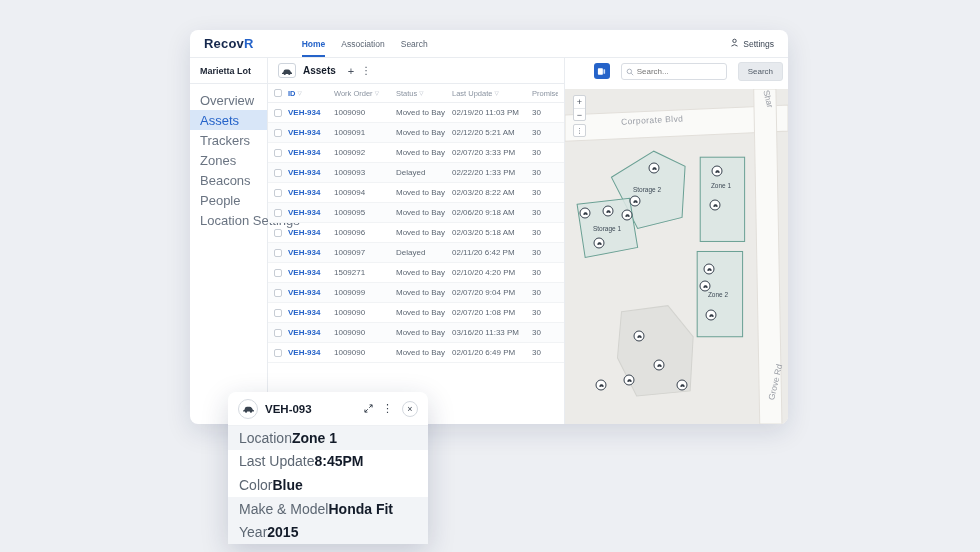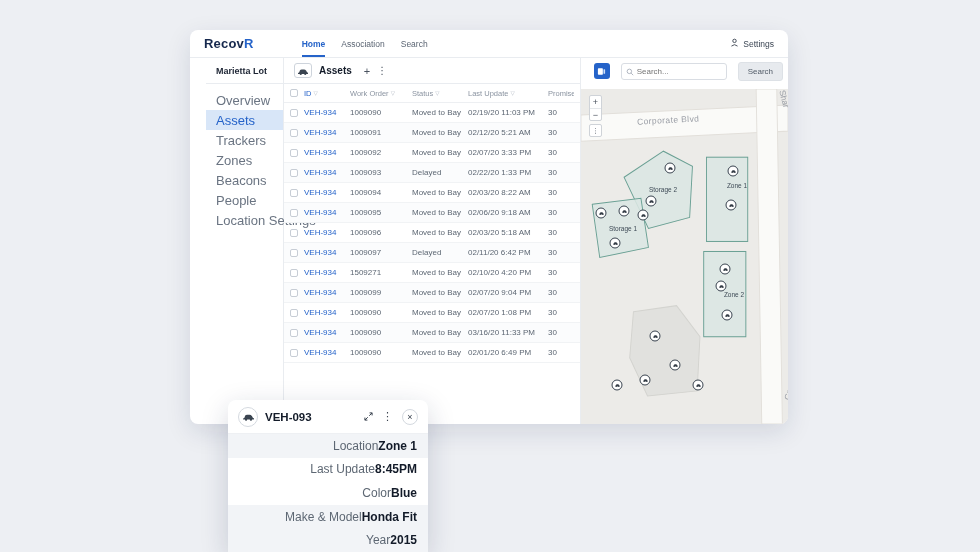--- a/index.html
+++ b/index.html
@@ -25,21 +25,21 @@
   .logo { font-size: 13px; font-weight: bold; color: #16284d; display: flex; align-items: center; letter-spacing: .2px; }
   .logo .accent { color: #2563c9; }
   .topnav { display: flex; margin-left: 28px; gap: 16px; }
   .nav-item { font-size: 8.5px; color: #5b6573; display: flex; align-items: center;
     cursor: pointer; border-bottom: 2px solid transparent; padding-top: 2px; }
   .nav-item.active { color: #2563c9; border-bottom-color: #2563c9; font-weight: bold; }
   .settings { margin-left: auto; display: flex; align-items: center; gap: 4px;
     font-size: 8.5px; color: #3c4654; cursor: pointer; }
 
   
-  .body-row { flex: 1; display: flex; min-height: 0; padding-left: 16px; }
+  .body-row { flex: 1; display: flex; min-height: 0; }
 
   
   .sidebar { width: 78px; min-width: 78px; border-right: 1px solid #e9ecf0; display: flex; flex-direction: column; }
   .side-title { height: 26px; min-height: 26px; display: flex; align-items: center; padding: 0 10px;
     font-size: 9px; font-weight: bold; color: #1c2433; border-bottom: 1px solid #e9ecf0; white-space: nowrap; }
   .side-items { padding-top: 6px; }
   .side-item { height: 20px; display: flex; align-items: center; padding: 0 10px;
     font-size: 13px; color: #6a7482; cursor: pointer; white-space: nowrap; }
   .side-item.active { background: #d8e6f8; color: #2563c9; }
 
@@ -60,21 +60,21 @@
   .thead { height: 19px; min-height: 19px; display: flex; align-items: center; padding: 0 6px;
     border-bottom: 1px solid #edeff2; font-size: 7.5px; color: #8b94a1; }
   .hc { display: flex; align-items: center; gap: 2px; overflow: hidden; white-space: nowrap; }
   .filt { font-size: 5.5px; color: #b8bec8; }
   .tbody { display: flex; flex-direction: column; }
   .trow { height: 20px; min-height: 20px; display: flex; align-items: center; padding: 0 6px;
     border-bottom: 1px solid #f1f3f5; font-size: 8px; color: #5d6773; }
   .trow:nth-child(even) { background: #fbfcfd; }
   .cb { width: 8px; height: 8px; border: 1px solid #c7cdd5; border-radius: 2px; background: #fff;
     margin-right: 6px; flex: none; cursor: pointer; }
-  .c-id { width: 46px; flex: none; color: #2563c9; font-weight: normal; }
+  .c-id { width: 46px; flex: none; color: #2563c9; font-weight: bold; }
   .c-wo { width: 62px; flex: none; }
   .c-st { width: 56px; flex: none; }
   .c-lu { width: 80px; flex: none; }
   .c-pr { flex: 1; overflow: hidden; white-space: nowrap; }
 
   .pagination { flex: 1; display: flex; align-items: center; justify-content: flex-end; gap: 8px;
     padding: 0 10px; font-size: 8px; color: #8b94a1; }
   .pg-arrow { color: #9aa2ad; font-size: 10px; cursor: pointer; }
   .page-box { border: 1px solid #d5dae0; border-radius: 3px; padding: 2px 5px;
     display: flex; gap: 4px; align-items: center; color: #555f6b; cursor: pointer; }
@@ -111,36 +111,36 @@
   .street.shar { left: 206px; top: 0; font-size: 8.5px; transform: rotate(76deg); transform-origin: left top; }
   .street.grove { left: 192px; top: 288px; font-size: 8.5px; transform: rotate(-77deg); transform-origin: center; }
 
   .zone-label { position: absolute; transform: translate(-50%,-50%); font-size: 6.5px;
     color: #3e4a56; z-index: 3; white-space: nowrap; }
   .marker { position: absolute; width: 11px; height: 11px; border-radius: 50%; background: #fff;
     border: 1.5px solid #38424e; transform: translate(-50%,-50%);
     display: flex; align-items: center; justify-content: center; z-index: 4; cursor: pointer; }
 
   
-  .detail-card { position: absolute; left: 228px; top: 400px; width: 200px; height: 152px;
+  .detail-card { position: absolute; left: 228px; top: 392px; width: 200px; height: 152px;
     background: #fff; border-radius: 8px 8px 0 0; box-shadow: 0 8px 28px rgba(20,35,70,.18);
     z-index: 10; overflow: hidden; display: flex; flex-direction: column; }
   .dhead { height: 34px; min-height: 34px; display: flex; align-items: center; gap: 7px;
     padding: 0 10px; border-bottom: 1px solid #eef0f3; }
   .dcar { width: 20px; height: 20px; border: 1px solid #d4d9df; border-radius: 50%;
     display: flex; align-items: center; justify-content: center; }
   .dtitle { font-size: 11.5px; font-weight: bold; color: #131b29; }
   .dicons { margin-left: auto; display: flex; align-items: center; gap: 9px; }
   .dexpand { cursor: pointer; display: flex; }
   .dkebab { font-size: 11px; color: #39424e; cursor: pointer; }
   .dclose { width: 16px; height: 16px; border: 1px solid #d4d9df; border-radius: 50%;
     display: flex; align-items: center; justify-content: center; font-size: 9px; color: #39424e; cursor: pointer; }
   .detail-rows { flex: 1; display: flex; flex-direction: column; }
-  .drow { flex: 1; display: flex; align-items: center; justify-content: flex-end;
-    padding: 0 11px; font-size: 12px; }
+  .drow { flex: 1; display: flex; align-items: center; justify-content: flex-start;
+    padding: 0 11px; font-size: 14px; }
   .drow.alt { background: #f2f4f7; }
   .dlabel { color: #5d6773; }
   .dvalue { color: #131b29; font-weight: bold; }
 </style>
 </head>
 <body>
 
 <div class="window">
 
   <div class="topbar">

